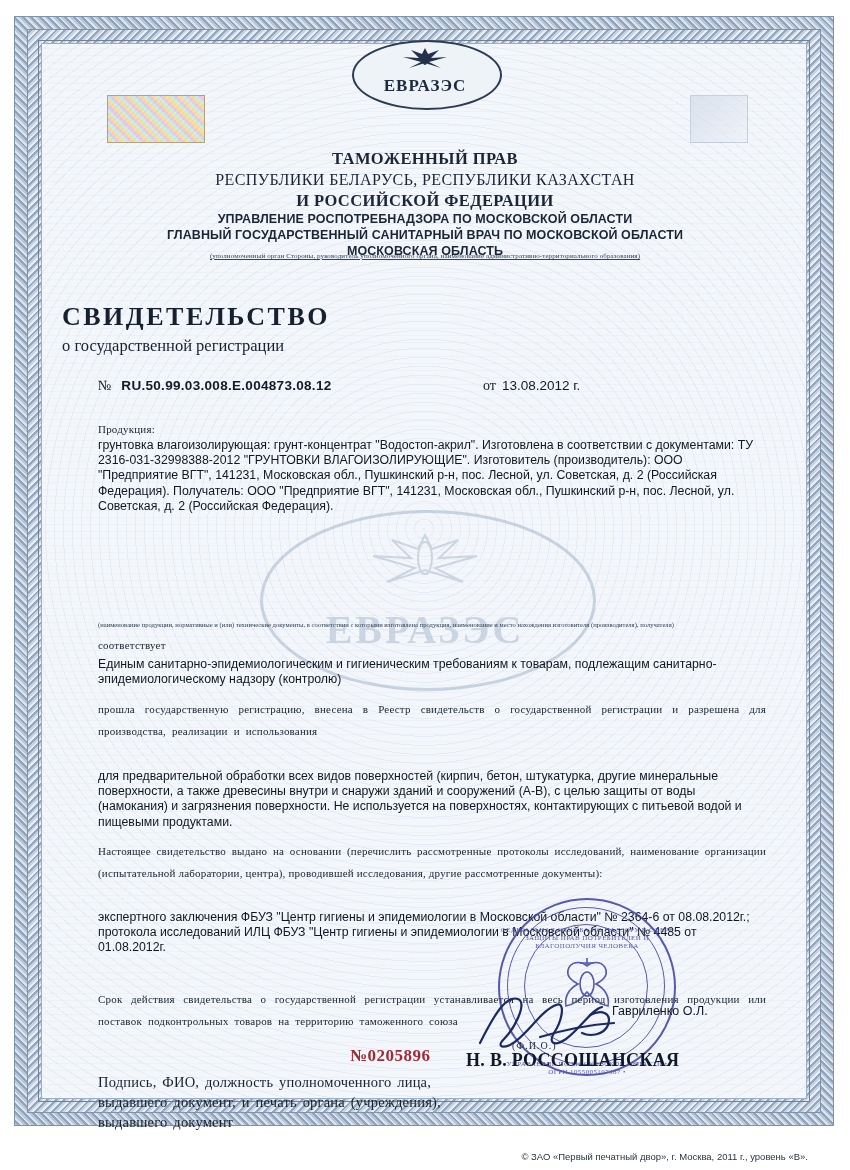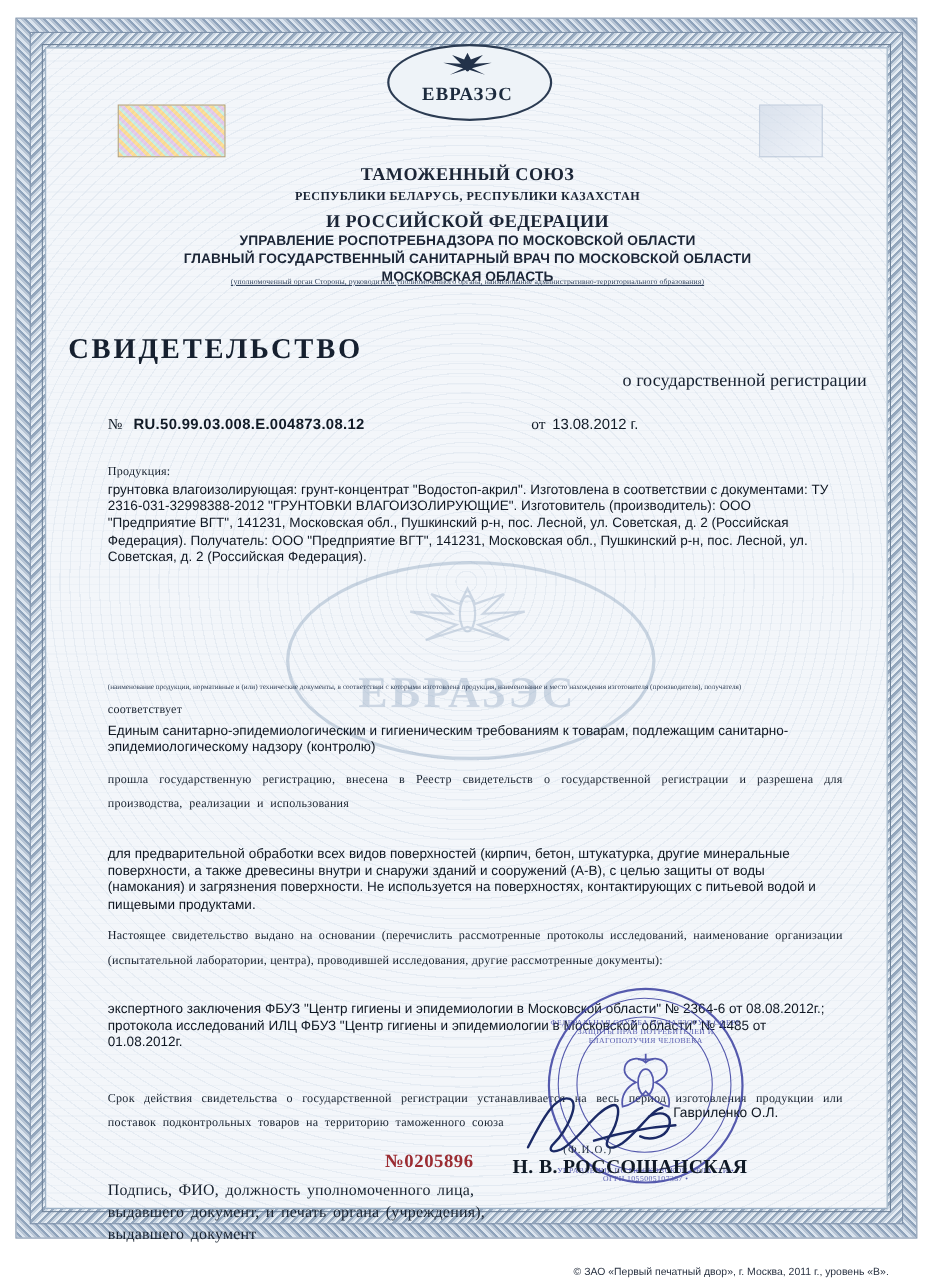--- a/index.html
+++ b/index.html
@@ -142,22 +142,22 @@
     font-family: "Liberation Serif", serif;
     color: #1b2536;
   }
   .org .l1 {
     font-weight: bold;
     font-size: 16.5px;
     letter-spacing: .4px;
     line-height: 21px;
   }
   .org .l2 {
-    font-weight: bold;
-    font-size: 11px;
+    font-weight: normal;
+    font-size: 16px;
     letter-spacing: .4px;
     line-height: 21px;
   }
   .org .l3 {
     font-weight: bold;
     font-size: 16.5px;
     letter-spacing: .4px;
     line-height: 21px;
   }
   .org .sub {
@@ -186,21 +186,21 @@
     font-family: "Liberation Serif", serif;
     font-weight: bold;
     font-size: 26px;
     letter-spacing: 2.5px;
     color: #16202f;
   }
   .cert-sub {
     position: absolute;
     left: 0; right: 0;
     top: 296px;
-    text-align: right;
+    text-align: left;
     font-family: "Liberation Serif", serif;
     font-size: 16.5px;
     color: #16202f;
   }
 
   .numrow {
     position: absolute;
     left: 36px; right: 18px;
     top: 338px;
     font-family: "Liberation Sans", sans-serif;
@@ -391,21 +391,21 @@
     <div class="logo">
       <div class="logo-oval"></div>
       <svg class="logo-bird" viewBox="0 0 60 30">
         <path d="M30 3 L33 9 L44 5 L36 13 L52 12 L34 17 L46 23 L30 18 L14 23 L26 17 L8 12 L24 13 L16 5 L27 9 Z" fill="#23324a"></path>
         <ellipse cx="30" cy="13" rx="3" ry="7" fill="#23324a"></ellipse>
       </svg>
       <div class="logo-text">ЕВРАЗЭС</div>
     </div>
 
     <div class="org">
-      <div class="l1">ТАМОЖЕННЫЙ СОЮЗ</div>
+      <div class="l1">ТАМОЖЕННЫЙ ПРАВ</div>
       <div class="l2">РЕСПУБЛИКИ БЕЛАРУСЬ, РЕСПУБЛИКИ КАЗАХСТАН</div>
       <div class="l3">И РОССИЙСКОЙ ФЕДЕРАЦИИ</div>
       <div class="sub">УПРАВЛЕНИЕ РОСПОТРЕБНАДЗОРА ПО МОСКОВСКОЙ ОБЛАСТИ</div>
       <div class="sub">ГЛАВНЫЙ ГОСУДАРСТВЕННЫЙ САНИТАРНЫЙ ВРАЧ ПО МОСКОВСКОЙ ОБЛАСТИ</div>
       <div class="sub">МОСКОВСКАЯ ОБЛАСТЬ</div>
     </div>
 
     <div class="hint" style="top:212px;">(уполномоченный орган Стороны, руководитель уполномоченного органа, наименование административно-территориального образования)</div>
 
     <div class="cert-title">СВИДЕТЕЛЬСТВО</div>

